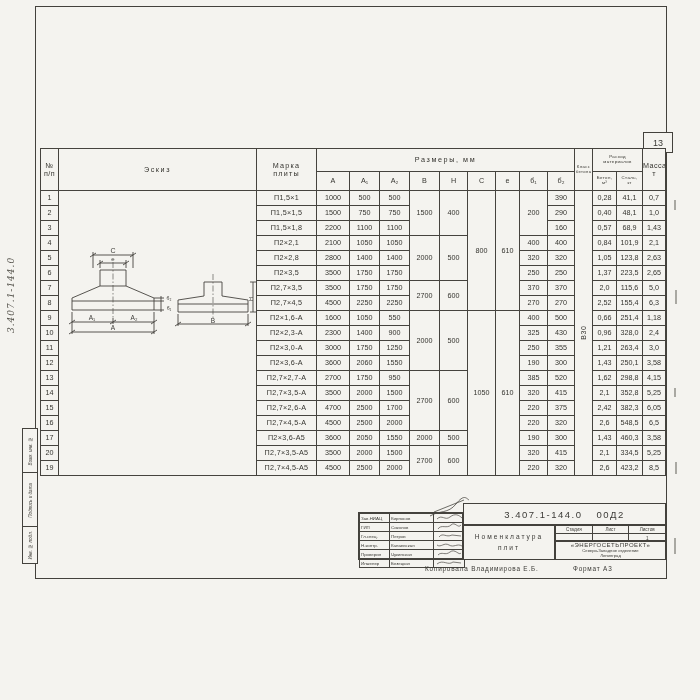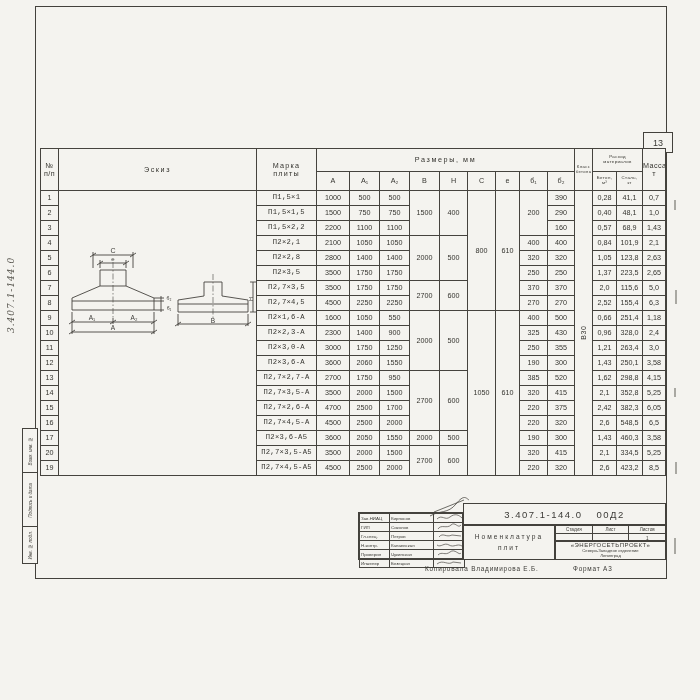--- a/index.html
+++ b/index.html
@@ -47,21 +47,21 @@
   table.main td{
     border:1px solid #45433e;text-align:center;vertical-align:middle;
     padding:0;font-size:7.2px;line-height:1.05;color:#35342f;
     overflow:hidden;white-space:nowrap;
   }
   table.main tr.data{height:15px;}
   tr.h1{height:23px;} tr.h2{height:19px;}
   .hdr{font-size:6.4px;letter-spacing:1.6px;}
   .hdr-sm{font-size:5.2px;letter-spacing:0.4px;line-height:1.15;}
   .hdr-dim{font-size:7.5px;}
-  .marka-cell{font-size:6.4px;letter-spacing:0.3px;font-family:Liberation Mono, monospace;}
+  .marka-cell{font-size:6.4px;letter-spacing:0.3px;}
   .eskiz-cell{vertical-align:middle;}
   .klass-cell span{
     display:inline-block;transform:rotate(-90deg);font-size:7px;letter-spacing:0.5px;
   }
   
   .tb{position:absolute;border:1px solid #43413c;background:#f4f3ef;box-sizing:border-box;}
   #sigtable{left:358px;top:512px;width:105px;height:48px;border-width:1.2px;}
   #sigtable table{border-collapse:collapse;width:100%;height:100%;table-layout:fixed;}
   #sigtable td{border:0.8px solid #45433e;font-size:4.4px;padding:0 1px;
     white-space:nowrap;overflow:hidden;color:#3b3a36;height:8px;}
@@ -250,21 +250,21 @@
     <td>1500</td>
     <td>750</td>
     <td>750</td>
     <td>290</td>
     <td>0,40</td>
     <td>48,1</td>
     <td>1,0</td>
   </tr>
   <tr class="data">
     <td>3</td>
-    <td class="marka-cell">П1,5×2,2</td>
+    <td class="marka-cell">П1,5×1,8</td>
     <td>2200</td>
     <td>1100</td>
     <td>1100</td>
     <td>160</td>
     <td>0,57</td>
     <td>68,9</td>
     <td>1,43</td>
   </tr>
   <tr class="data">
     <td>4</td>

